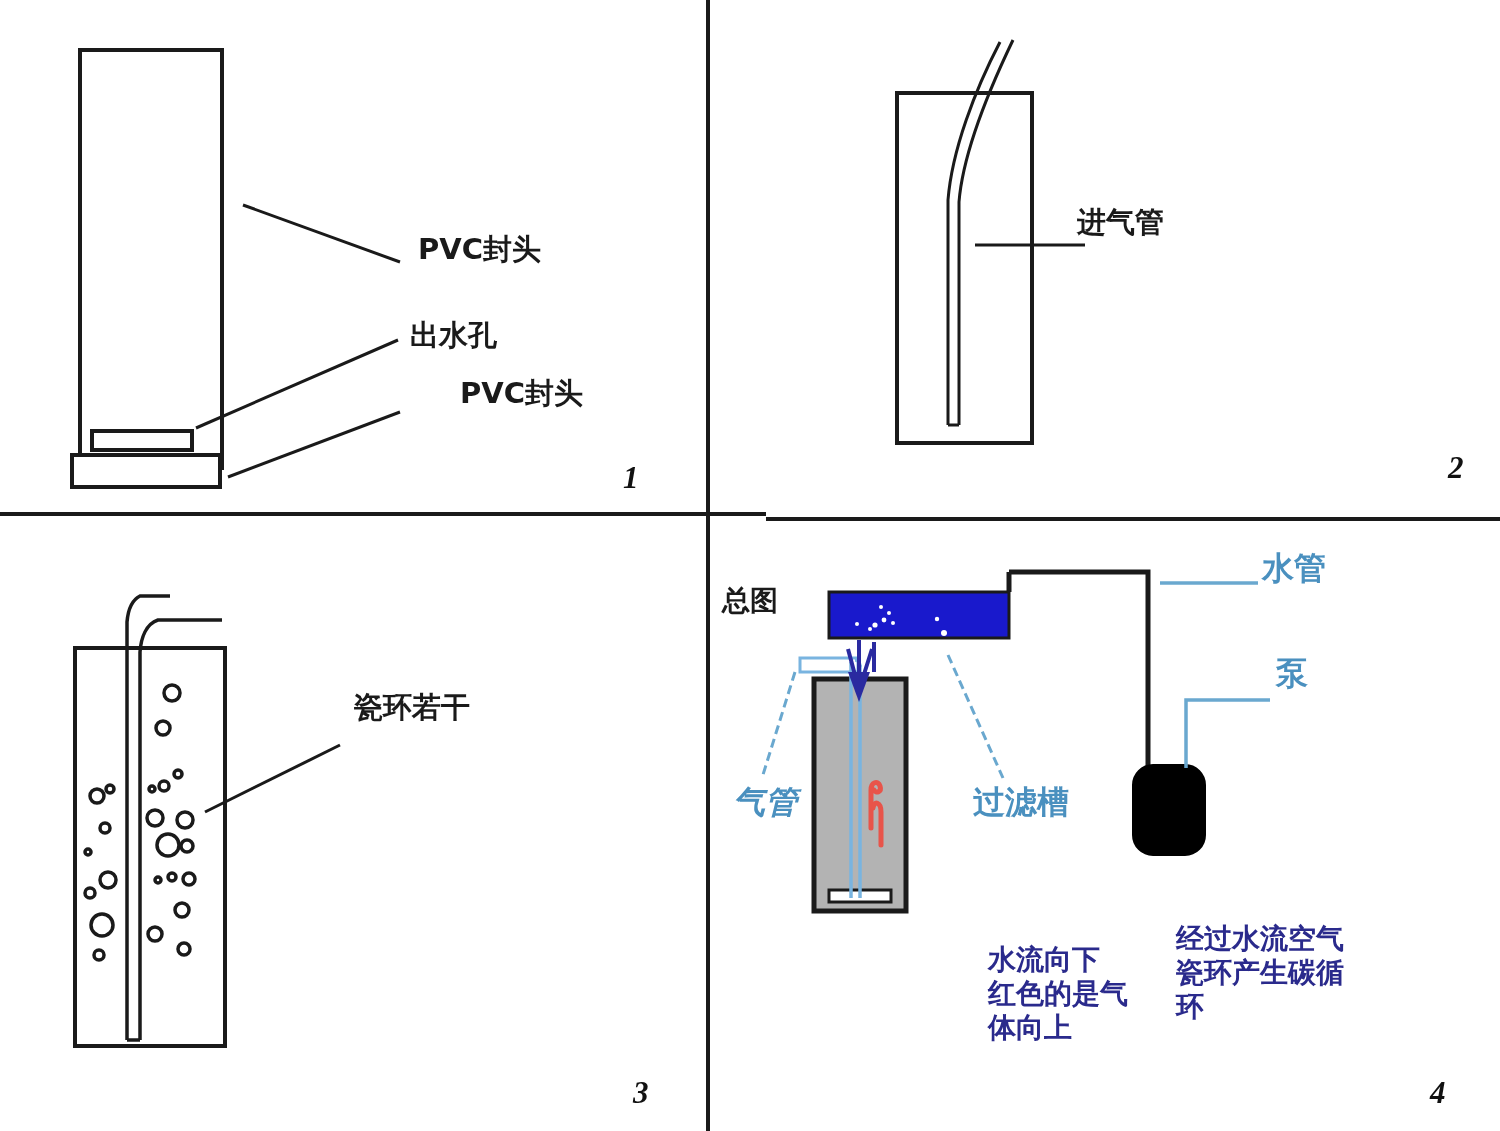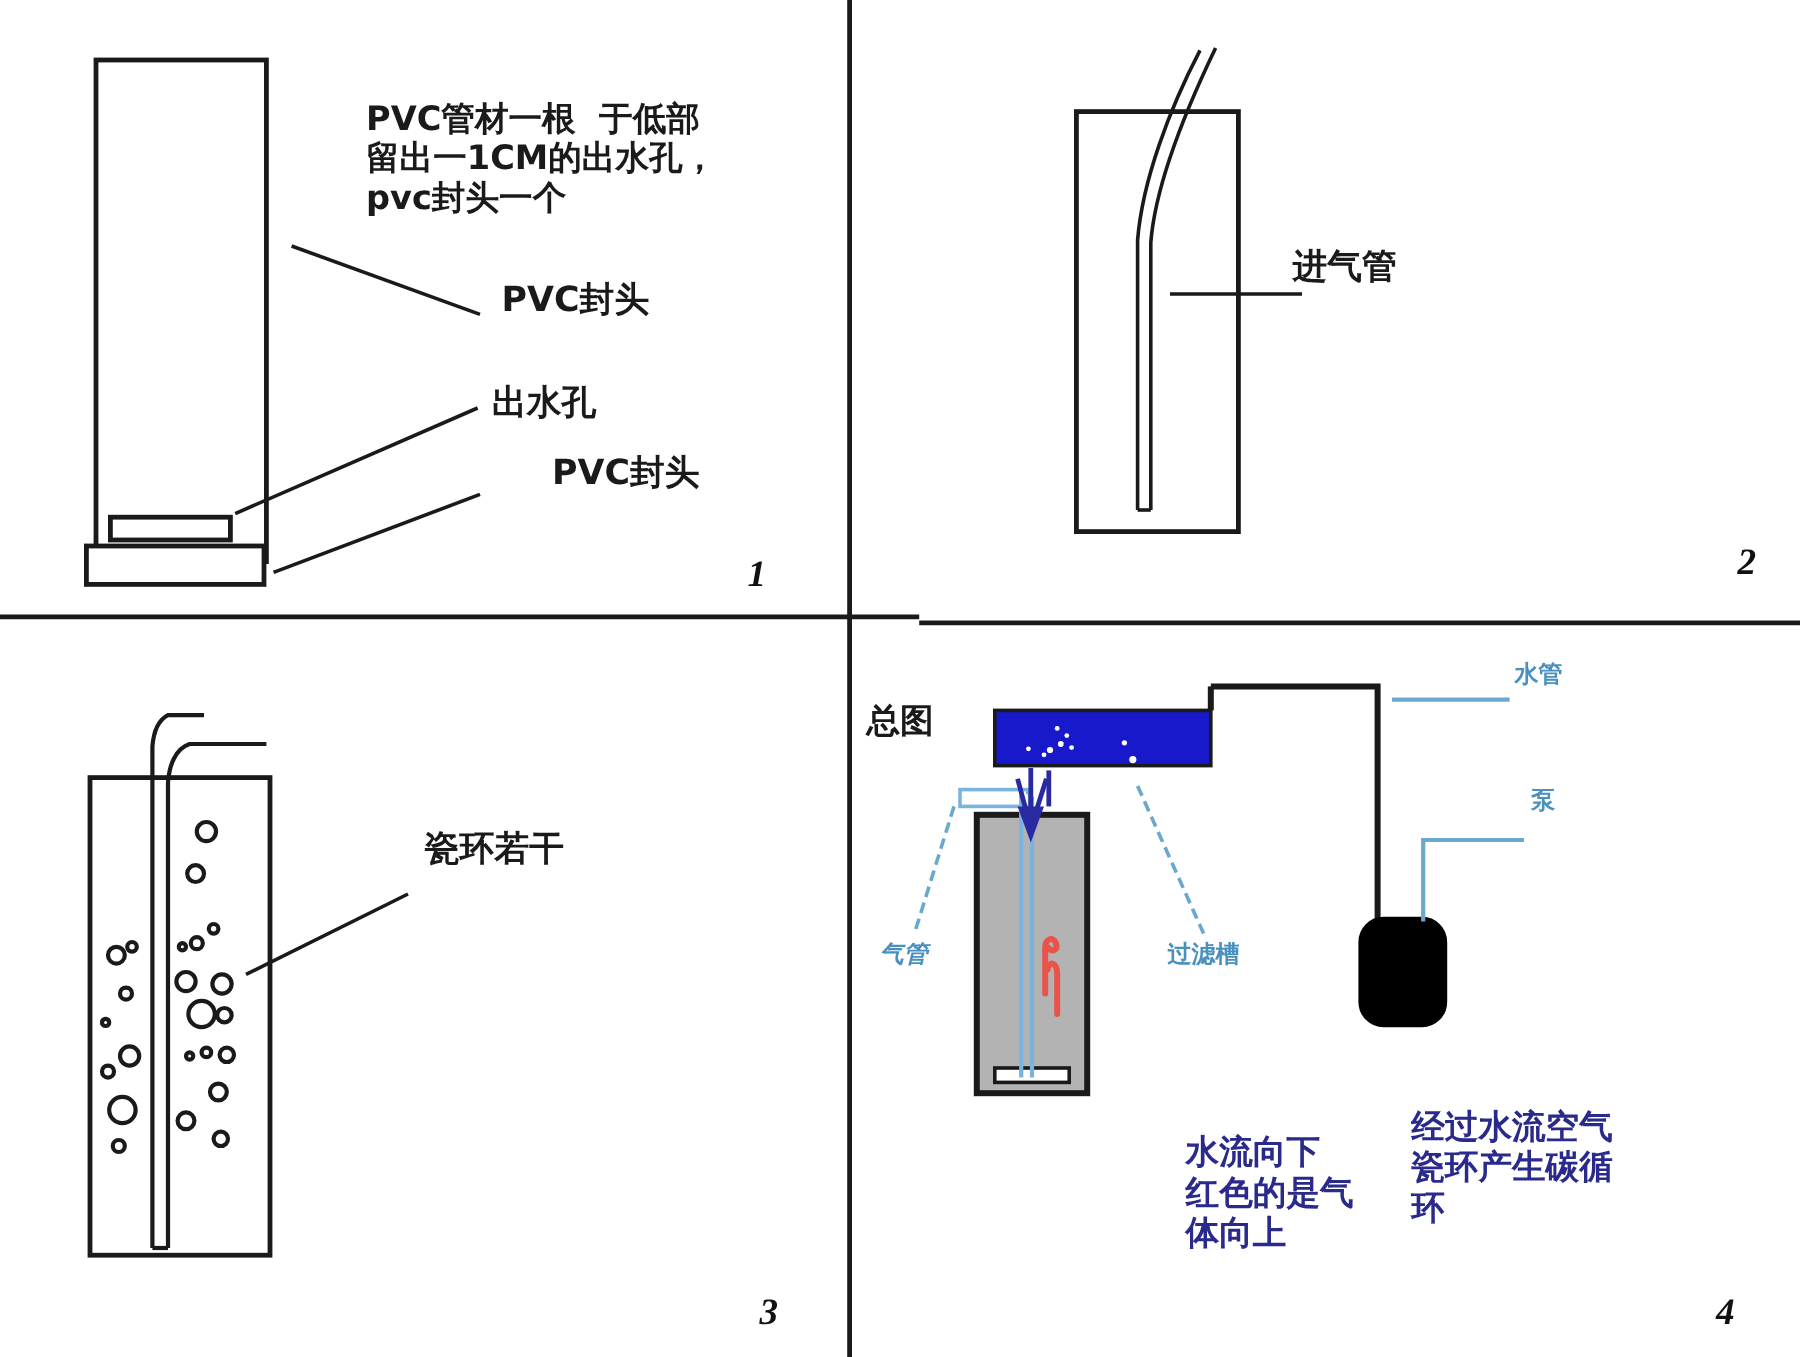--- a/index.html
+++ b/index.html
@@ -41,21 +41,21 @@
   }
   .panelnum {
     font-size: 31px;
     font-weight: 700;
     font-style: italic;
     font-family: "Liberation Serif", "DejaVu Serif", serif;
     color: #111;
   }
   .blue-label {
     color: #4a90bf;
-    font-size: 20px;
+    font-size: 32px;
     font-weight: 700;
     font-family: "DejaVu Sans", "Liberation Sans", sans-serif;
   }
   .navy-text {
     color: #2a2a8c;
     font-size: 28px;
     font-weight: 700;
     font-family: "DejaVu Sans", "Liberation Sans", sans-serif;
     line-height: 1.22;
   }
@@ -179,23 +179,20 @@
       <g stroke="#e8544a" stroke-width="5" fill="none" stroke-linecap="round">
         <path d="M 871 828 L 871 790 C 871 782, 878 780, 880 786 C 882 792, 876 794, 874 790"></path>
         <path d="M 881 845 L 881 812 C 881 802, 874 800, 873 808"></path>
       </g>
 
       <line x1="795" y1="672" x2="762" y2="778" stroke="#6aa8cf" stroke-width="3" stroke-dasharray="9 5"></line>
       <line x1="948" y1="655" x2="1003" y2="778" stroke="#6aa8cf" stroke-width="3" stroke-dasharray="9 5"></line>
     </g>
   </svg>
 
-  <div class="txt cn note" style="left:305px; top:82px; width:400px;">PVC管材一根  于低部
-留出一1CM的出水孔，
-pvc封头一个</div>
 
   <div class="txt cn label" style="left:418px; top:232px;">PVC封头</div>
 
   <div class="txt cn label" style="left:410px; top:318px;">出水孔</div>
 
   <div class="txt cn label" style="left:412px; top:376px;margin-left:48px;">PVC封头</div>
 
   <div class="txt panelnum" style="left:623px; top:460px;">1</div>
 
   <div class="txt cn label" style="left:1077px; top:208px;font-family:Liberation Mono, monospace;">进气管</div>

